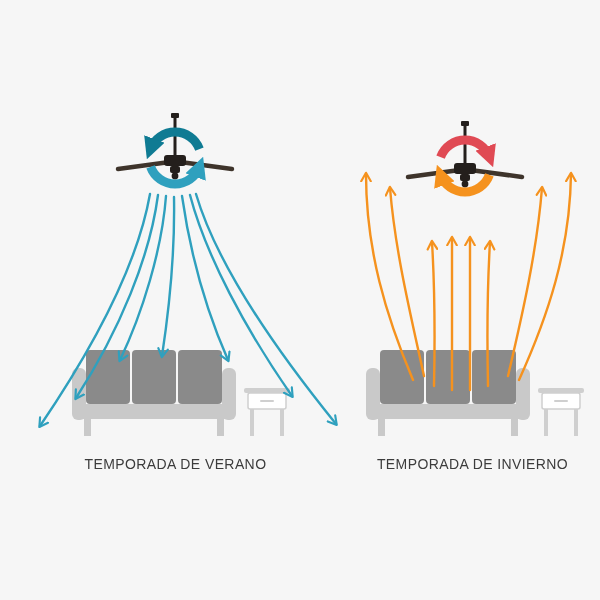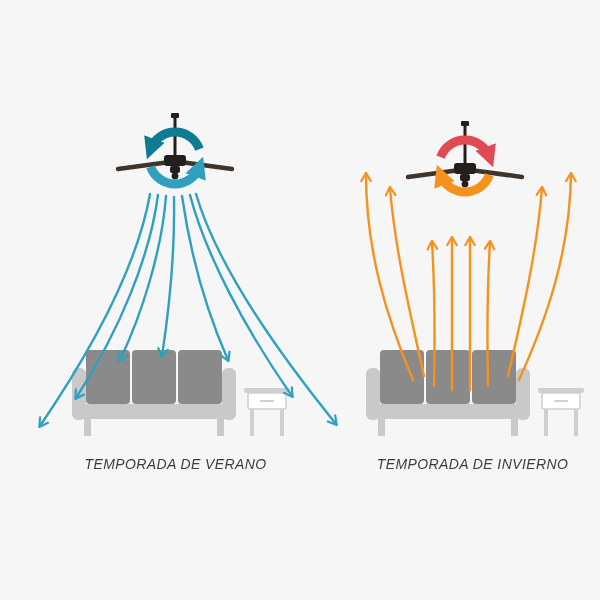--- a/index.html
+++ b/index.html
@@ -2,21 +2,21 @@
 <html style="--teal-dark: #0F7B93; --teal: #2FA0BE; --red: #E04A54; --orange: #F5921E; --sofa-dark: #8A8A8A; --sofa-light: #C9C9C9; --furniture-line: #CFCFCF; --table-fill: #FFFFFF; --fan: #241F1C; --blade: #3E342B; --text: #3C3C3C; --bg: #F6F6F6;"><head>
 <meta charset="utf-8">
 <style>
   html,body{margin:0;padding:0;}
   body{
     width:600px;height:600px;
     background:var(--bg,#F6F6F6);
     font-family:"Liberation Sans", sans-serif;
     position:relative;overflow:hidden;
   }
-  .canvas{position:relative;width:600px;height:528px;font-style:italic;}
+  .canvas{position:relative;width:600px;height:528px;}
   svg.scene{position:absolute;top:0;left:0;}
   .caption{
     position:absolute;top:456px;height:22px;
     text-align:center;
     font-size:14px;letter-spacing:.4px;
     color:var(--text,#3C3C3C);
   }
   .caption-left{left:28px;width:295px;}
   .caption-right{left:325px;width:295px;}
 

